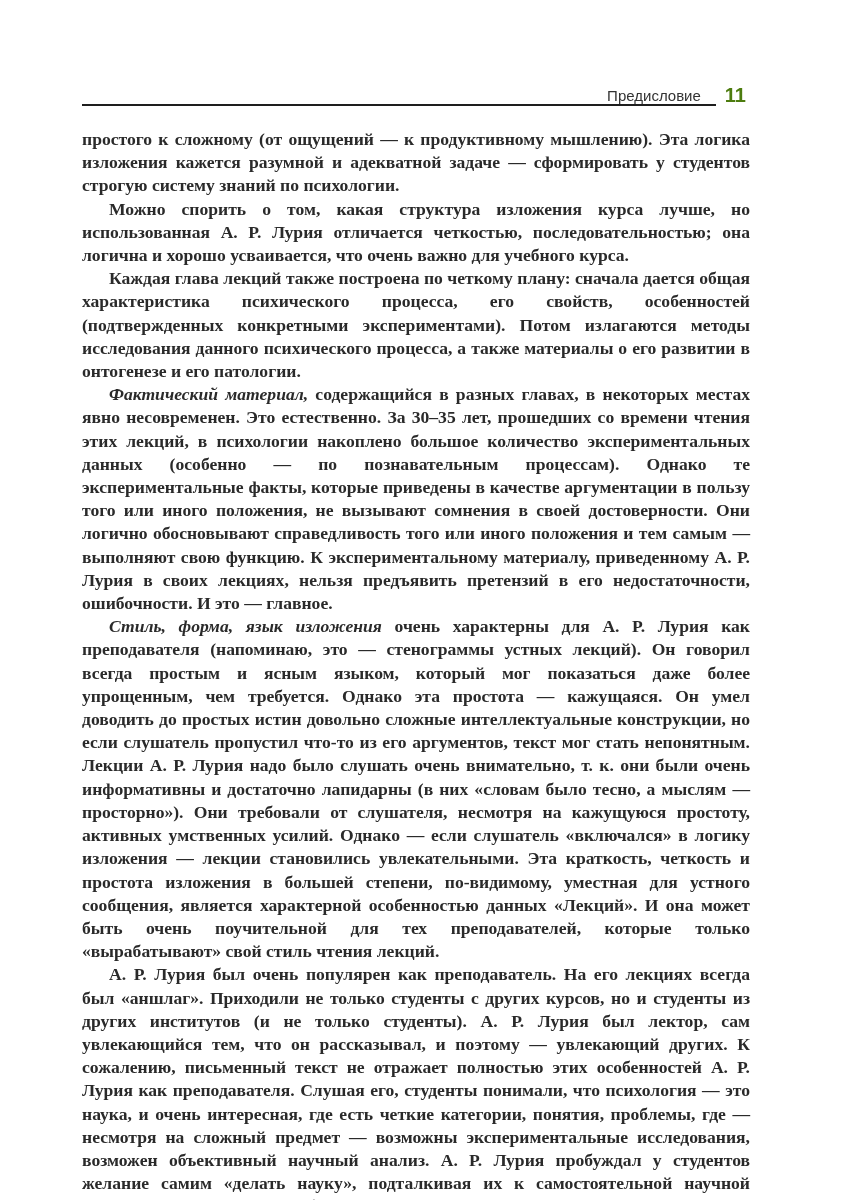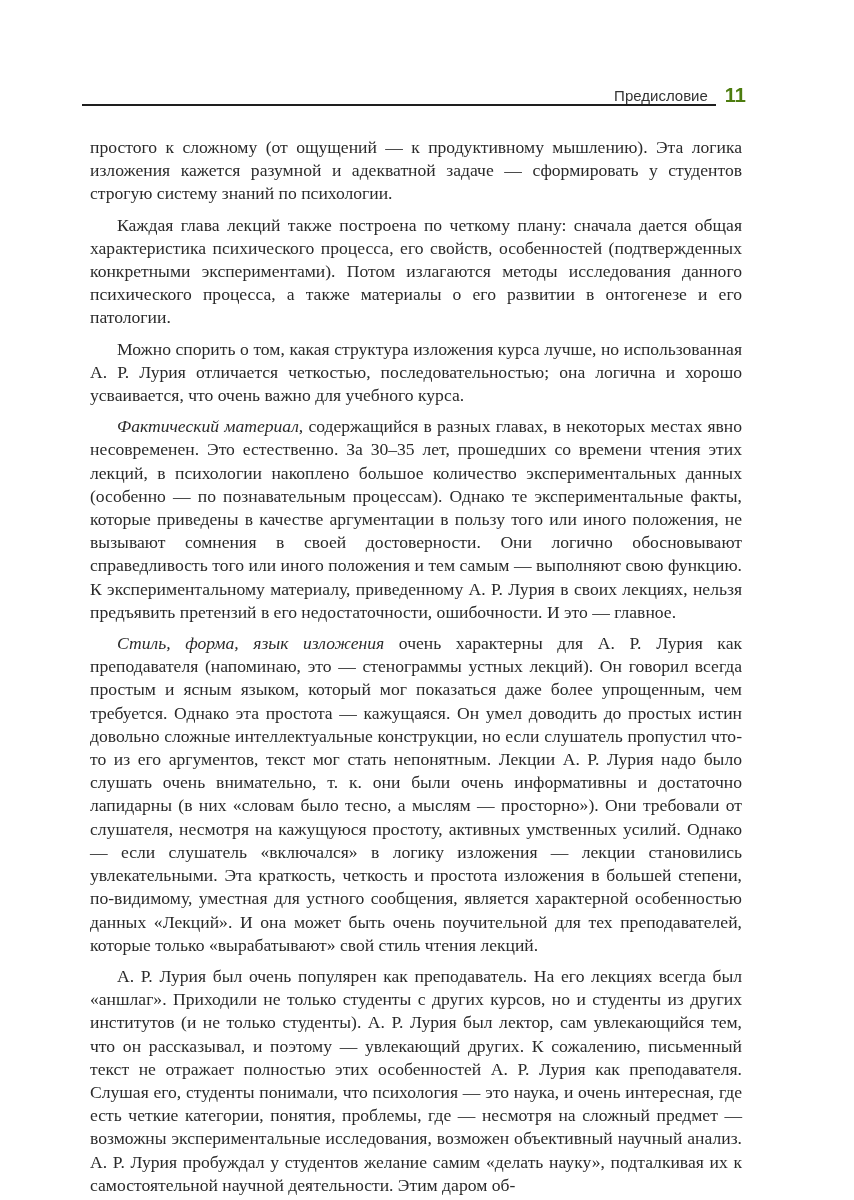--- a/index.html
+++ b/index.html
@@ -29,45 +29,46 @@
       left: 82px;
       top: 104px;
       width: 634px;
       height: 0;
       border-top: 2px solid #1e1e1e;
     }
     .running-title {
       font-family: "Liberation Sans", sans-serif;
       font-size: 15px;
       color: #333333;
-      margin-right: 17px;
+      margin-right: 24px;
       line-height: 20px;
     }
     .page-number {
       font-family: "Liberation Sans", sans-serif;
       font-weight: bold;
       font-size: 20px;
       color: #4d7c0f;
       line-height: 22px;
     }
     .body-text {
       position: absolute;
       left: 82px;
       top: 128px;
       width: 668px;
       font-family: "Liberation Serif", serif;
       font-size: 17.6px;
       line-height: 23.2px;
       color: #2a2a2a;
     }
     .body-text p {
-      margin: 8px;
+      margin: 0;
       text-indent: 27px;
       text-align: justify;
       text-align-last: left;
+      font-weight: bold;
     }
     .body-text p.continuation {
       text-indent: 0;
     }
     .body-text em {
       font-style: italic;
     }
   </style>
 </head>
 <body>
@@ -76,24 +77,24 @@
   <span class="running-title">Предисловие</span>
   <span class="page-number">11</span>
 </div>
 <div class="running-head-rule"></div>
 
 <div class="body-text">
   <p class="continuation">
     <em></em><span>простого к сложному (от ощущений — к продуктивному мышлению). Эта логика изложения кажется разумной и адекватной задаче — сформировать у студентов строгую систему знаний по психологии.</span>
   </p>
   <p>
-    <em></em><span>Каждая глава лекций также построена по четкому плану: сначала дается общая характеристика психического процесса, его свойств, особенностей (подтвержденных конкретными экспериментами). Потом излагаются методы исследования данного психического процесса, а также материалы о его развитии в онтогенезе и его патологии.</span>
+    <em></em><span>Можно спорить о том, какая структура изложения курса лучше, но использованная А. Р. Лурия отличается четкостью, последовательностью; она логична и хорошо усваивается, что очень важно для учебного курса.</span>
   </p>
   <p>
-    <em></em><span>Можно спорить о том, какая структура изложения курса лучше, но использованная А. Р. Лурия отличается четкостью, последовательностью; она логична и хорошо усваивается, что очень важно для учебного курса.</span>
+    <em></em><span>Каждая глава лекций также построена по четкому плану: сначала дается общая характеристика психического процесса, его свойств, особенностей (подтвержденных конкретными экспериментами). Потом излагаются методы исследования данного психического процесса, а также материалы о его развитии в онтогенезе и его патологии.</span>
   </p>
   <p>
     <em>Фактический материал,</em><span> содержащийся в разных главах, в некоторых местах явно несовременен. Это естественно. За 30–35 лет, прошедших со времени чтения этих лекций, в психологии накоплено большое количество экспериментальных данных (особенно — по познавательным процессам). Однако те экспериментальные факты, которые приведены в качестве аргументации в пользу того или иного положения, не вызывают сомнения в своей достоверности. Они логично обосновывают справедливость того или иного положения и тем самым — выполняют свою функцию. К экспериментальному материалу, приведенному А. Р. Лурия в своих лекциях, нельзя предъявить претензий в его недостаточности, ошибочности. И это — главное.</span>
   </p>
   <p>
     <em>Стиль, форма, язык изложения</em><span> очень характерны для А. Р. Лурия как преподавателя (напоминаю, это — стенограммы устных лекций). Он говорил всегда простым и ясным языком, который мог показаться даже более упрощенным, чем требуется. Однако эта простота — кажущаяся. Он умел доводить до простых истин довольно сложные интеллектуальные конструкции, но если слушатель пропустил что-то из его аргументов, текст мог стать непонятным. Лекции А. Р. Лурия надо было слушать очень внимательно, т. к. они были очень информативны и достаточно лапидарны (в них «словам было тесно, а мыслям — просторно»). Они требовали от слушателя, несмотря на кажущуюся простоту, активных умственных усилий. Однако — если слушатель «включался» в логику изложения — лекции становились увлекательными. Эта краткость, четкость и простота изложения в большей степени, по-видимому, уместная для устного сообщения, является характерной особенностью данных «Лекций». И она может быть очень поучительной для тех преподавателей, которые только «вырабатывают» свой стиль чтения лекций.</span>
   </p>
   <p>
     <em></em><span>А. Р. Лурия был очень популярен как преподаватель. На его лекциях всегда был «аншлаг». Приходили не только студенты с других курсов, но и студенты из других институтов (и не только студенты). А. Р. Лурия был лектор, сам увлекающийся тем, что он рассказывал, и поэтому — увлекающий других. К сожалению, письменный текст не отражает полностью этих особенностей А. Р. Лурия как преподавателя. Слушая его, студенты понимали, что психология — это наука, и очень интересная, где есть четкие категории, понятия, проблемы, где — несмотря на сложный предмет — возможны экспериментальные исследования, возможен объективный научный анализ. А. Р. Лурия пробуждал у студентов желание самим «делать науку», подталкивая их к самостоятельной научной деятельности. Этим даром об-</span>
   </p>

